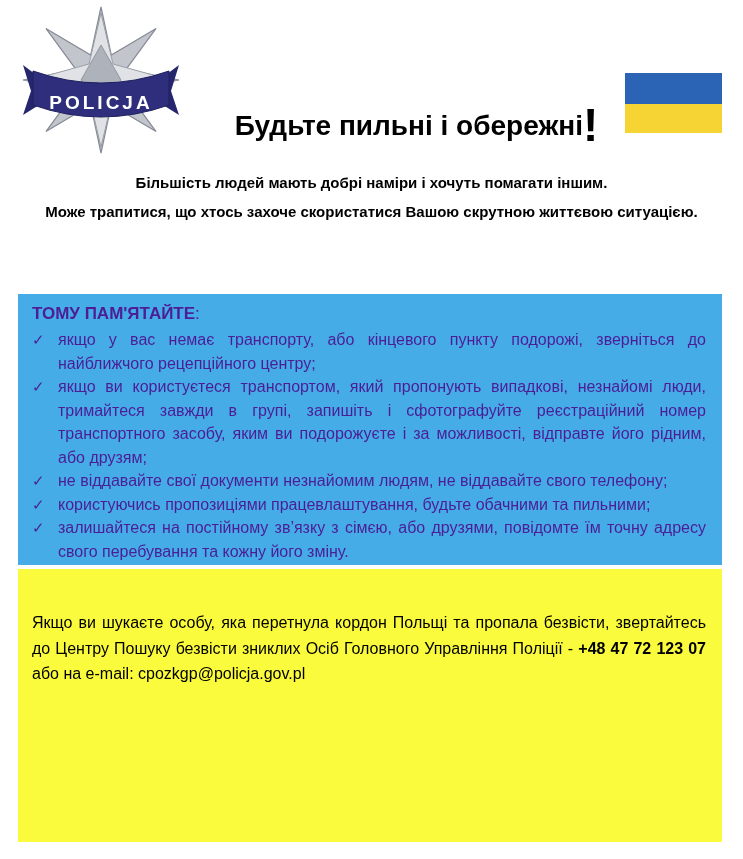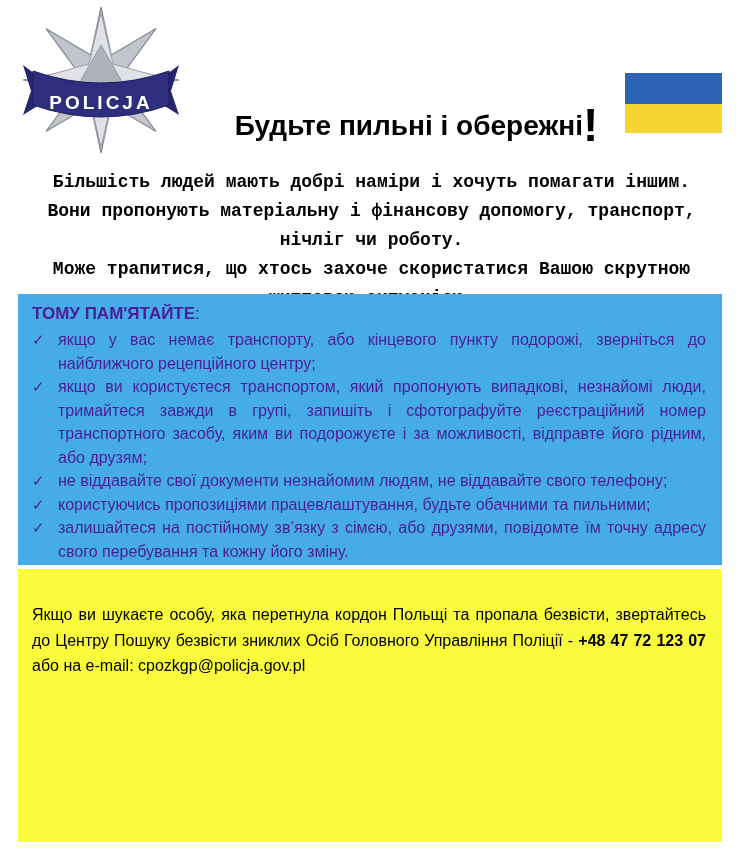--- a/index.html
+++ b/index.html
@@ -52,24 +52,23 @@
     letter-spacing: 0;
   }
 
   
   .intro {
     position: absolute;
     top: 168px;
     left: 30px;
     width: 683px;
     text-align: center;
-    font-size: 18px;
+    font-size: 15px;
     font-weight: bold;
     line-height: 29px;
-    font-family: Liberation Mono, monospace;
   }
 
   
   .blue-box {
     position: absolute;
     top: 294px;
     left: 18px;
     width: 704px;
     height: 271px;
     background: #45ace8;
@@ -103,21 +102,21 @@
     top: 569px;
     left: 18px;
     width: 704px;
     height: 273px;
     background: #fbfb3d;
     color: #000;
     padding: 28px 16px 0 14px;
     overflow: hidden;
   }
   .yellow-box p {
-    margin: 5px 0 26px 0;
+    margin: 13px 0 26px 0;
     font-size: 16px;
     line-height: 25.5px;
     text-align: justify;
   }
   .yellow-box p.emergency {
     font-size: 17.5px;
     line-height: 29.5px;
     font-weight: bold;
     margin-bottom: 0;
   }
@@ -149,21 +148,20 @@
     <div class="flag-top"></div>
     <div class="flag-bottom"></div>
   </div>
 
   <div class="title">
     <span>Будьте пильні і обережні</span><span class="bang">!</span>
   </div>
 
   <div class="intro">
     <div>Більшість людей мають добрі наміри і хочуть помагати іншим.</div>
-    <div>Вони пропонують матеріальну і фінансову допомогу, транспорт, нічліг чи роботу.</div>
     <div>Може трапитися, що хтось захоче скористатися Вашою скрутною життєвою ситуацією.</div>
   </div>
 
   <div class="blue-box">
     <div class="box-header">
       <span class="hdr">ТОМУ ПАМ'ЯТАЙТЕ</span><span>:</span>
     </div>
     <div class="bullet">
       <span class="check">✓</span>
       <span class="bullet-text">якщо у вас немає транспорту, або кінцевого пункту подорожі, зверніться до найближчого рецепційного центру;</span>

